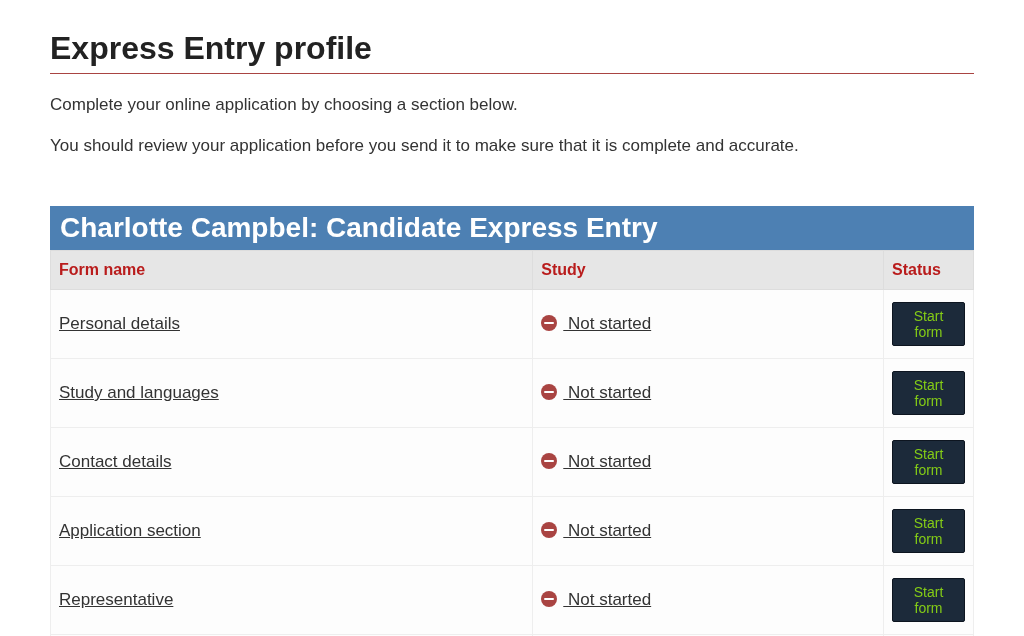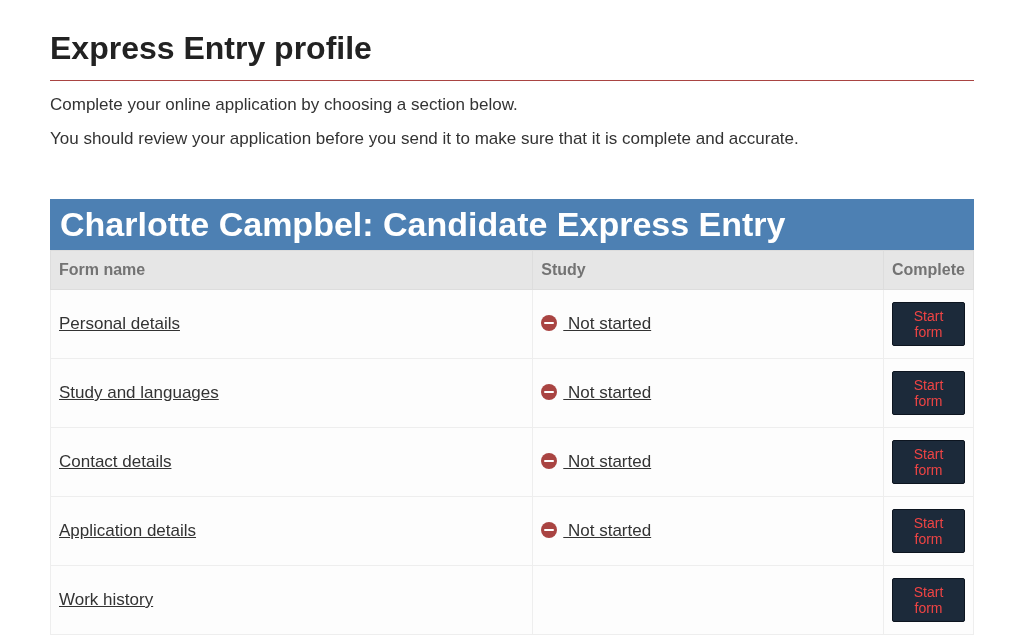--- a/index.html
+++ b/index.html
@@ -9,49 +9,49 @@
     font-family: "Segoe UI", "Helvetica Neue", Arial, sans-serif;
     color: #333;
     background: #fff;
   }
   h1.page-title {
     font-size: 32px;
     font-weight: 700;
     margin: 0 0 6px 0;
     color: #222;
     border-bottom: 1px solid #a94442;
-    padding-bottom: 13px;
+    padding-bottom: 6px;
   }
   p.intro {
     font-size: 17px;
-    margin: 14px 0;
+    margin: 21px 0;
     color: #333;
   }
   .section {
     margin-top: 50px;
   }
   .section-header {
     background: #4d80b3;
     color: #fff;
-    font-size: 34px;
+    font-size: 28px;
     font-weight: 700;
     padding: 6px 10px;
   }
   table.forms {
     width: 100%;
     border-collapse: collapse;
   }
   table.forms thead th {
     background: #e6e6e6;
     text-align: left;
     font-size: 16px;
     font-weight: 700;
     padding: 10px 8px;
     border: 1px solid #ddd;
-    color: #737373;
+    color: #b91c1c;
   }
   table.forms tbody td {
     padding: 12px 8px;
     border: 1px solid #eee;
     font-size: 17px;
     vertical-align: middle;
     background: #fdfdfd;
     color: #333;
     text-decoration: underline;
   }
@@ -73,21 +73,21 @@
     position: absolute;
     left: 3px;
     right: 3px;
     top: 7px;
     height: 2px;
     background: #fff;
     border-radius: 1px;
   }
   .start-btn {
     background: #1c2a3a;
-    color: #ef4444;
+    color: #84cc16;
     border: 1px solid #0d1520;
     padding: 5px 10px;
     font-size: 14px;
     cursor: pointer;
     border-radius: 2px;
   }
   .options-cell { text-align: left; width: 90px; }
   th.col-status { width: 38%; }
 </style>
 </head>
@@ -97,21 +97,21 @@
 <p class="intro">Complete your online application by choosing a section below.</p>
 <p class="intro">You should review your application before you send it to make sure that it is complete and accurate.</p>
 
 <div class="section">
   <div class="section-header">Charlotte Campbel: Candidate Express Entry</div>
   <table class="forms">
     <thead>
       <tr>
         <th>Form name</th>
         <th class="col-status">Study</th>
-        <th>Complete</th>
+        <th>Status</th>
       </tr>
     </thead>
     <tbody>
       <tr>
         <td>Personal details</td>
         <td class="status-cell">
           <span class="status-icon"></span>
           <span>Not started</span>
         </td>
         <td class="options-cell">
@@ -132,21 +132,31 @@
         <td>Contact details</td>
         <td class="status-cell">
           <span class="status-icon"></span>
           <span>Not started</span>
         </td>
         <td class="options-cell">
           <button class="start-btn">Start form</button>
         </td>
       </tr>
       <tr>
-        <td>Application details</td>
+        <td>Application section</td>
+        <td class="status-cell">
+          <span class="status-icon"></span>
+          <span>Not started</span>
+        </td>
+        <td class="options-cell">
+          <button class="start-btn">Start form</button>
+        </td>
+      </tr>
+      <tr>
+        <td>Representative</td>
         <td class="status-cell">
           <span class="status-icon"></span>
           <span>Not started</span>
         </td>
         <td class="options-cell">
           <button class="start-btn">Start form</button>
         </td>
       </tr>
       <tr>
         <td>Work history</td>

